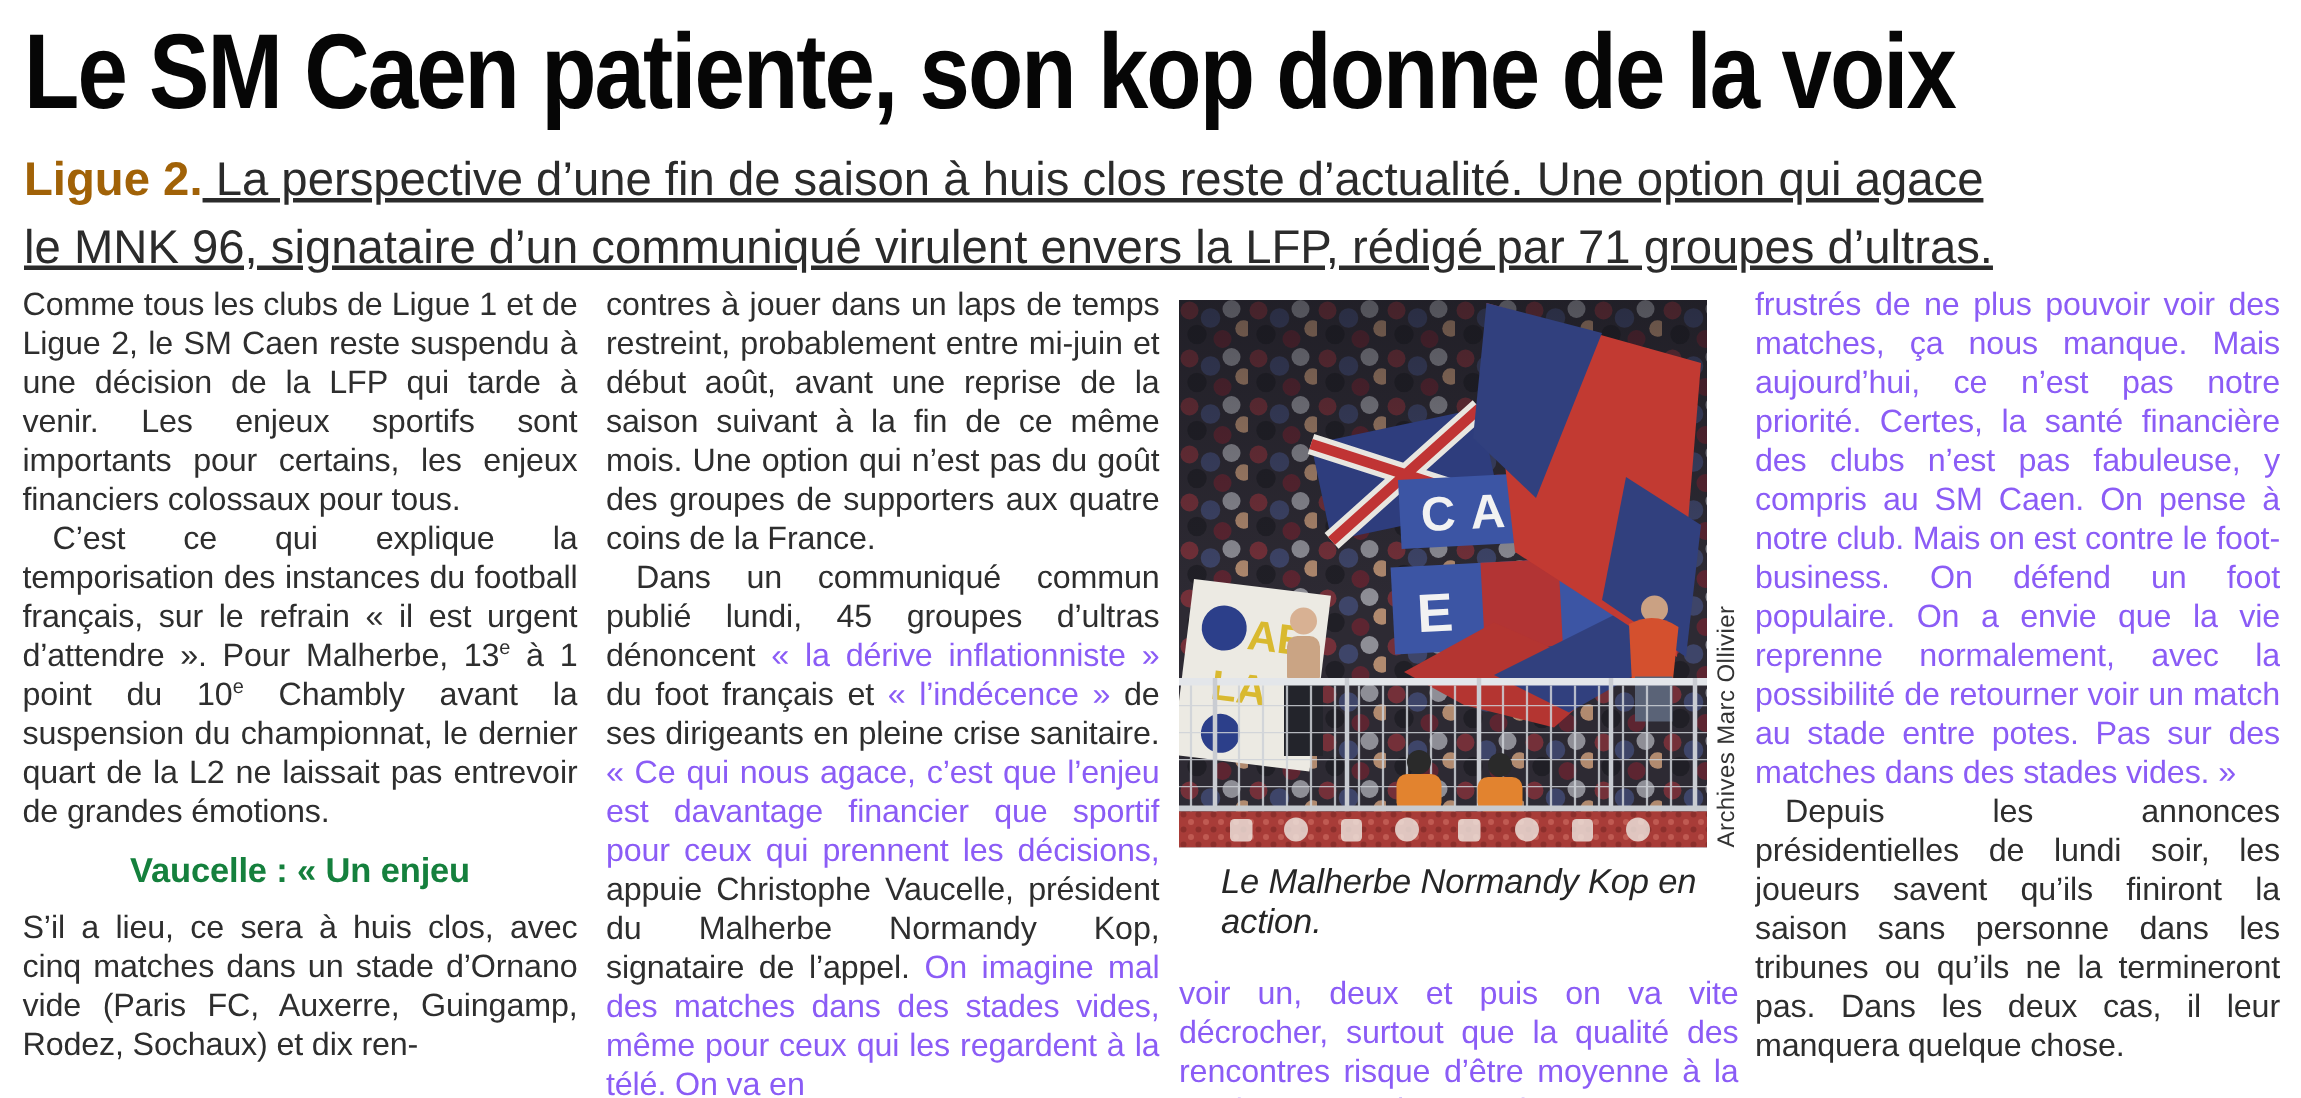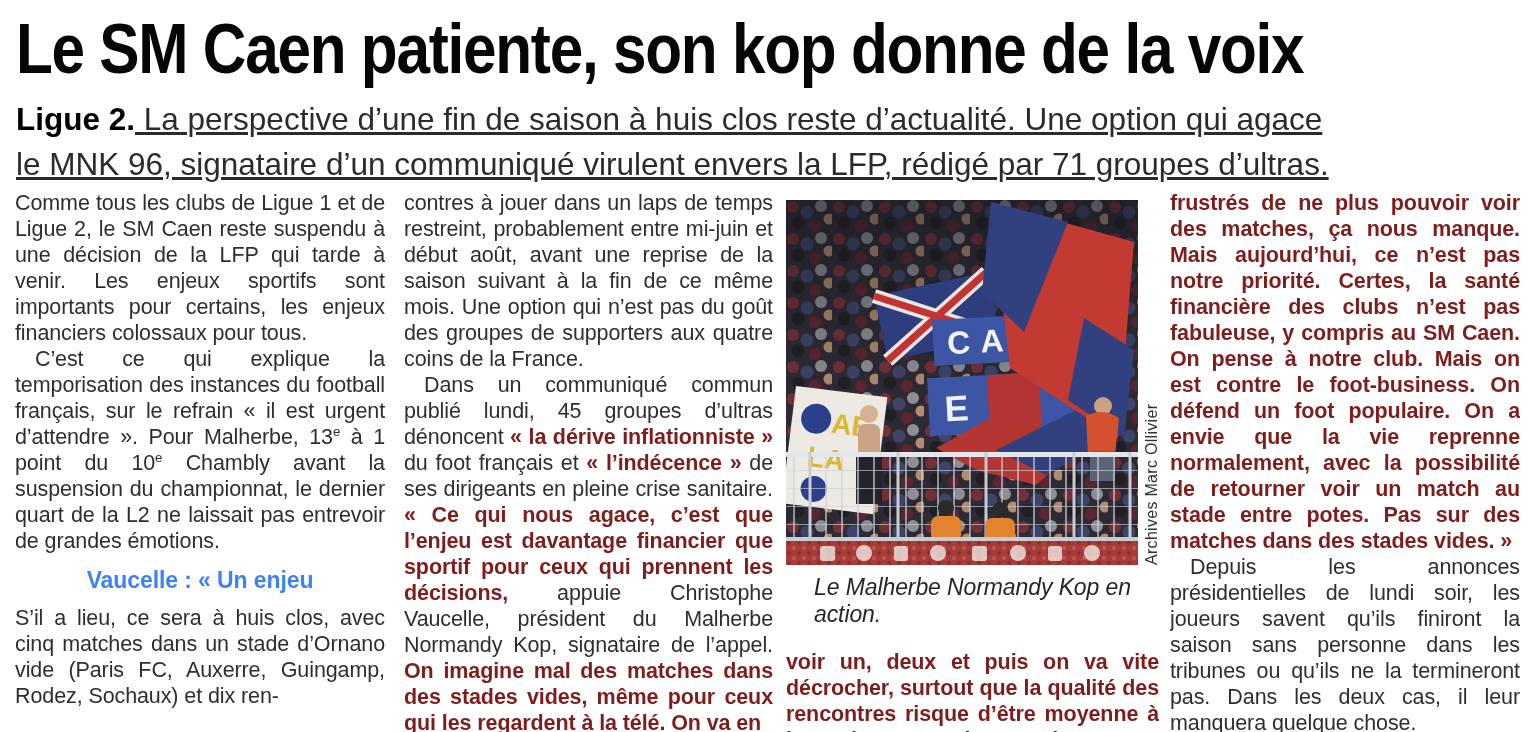--- a/index.html
+++ b/index.html
@@ -28,24 +28,24 @@
   }
   .col p{margin:0;}
   .col1{left:15px;width:370px;}
   .col2{left:404px;width:369px;}
   .col3{left:786px;width:373px;}
   .col4{left:1170px;width:350px;}
   .indent{text-indent:20px;}
   sup{font-size:0.62em;line-height:0;vertical-align:super;}
   .crosshead{
     font-weight:700;text-align:center;font-size:23px;line-height:27px;
-    margin:13px 0 11px !important;color:#3b82f6;text-indent:0;
+    margin:13px 0 11px !important;color:#15803d;text-indent:0;
   }
   .crosshead span{display:block;}
-  .q{font-weight:700;color:#7f1d1d;}
+  .q{font-weight:400;color:#8b5cf6;}
   
   figure{margin:0;padding:0;}
   .photo-wrap{position:relative;width:373px;height:365px;margin-top:10px;}
   .photo{position:absolute;left:0;top:0;width:352px;height:365px;display:block;}
   .credit{
     position:absolute;left:353px;top:0;width:20px;height:365px;
     writing-mode:vertical-rl;transform:rotate(180deg);
     font-size:16px;color:#333;letter-spacing:.3px;
   }
   .caption{
@@ -54,21 +54,21 @@
   }
   .col3 .quote-cont{margin-top:21px !important;}
 </style>
 </head>
 <body>
 
 <div class="page">
 
   <h1 class="headline">Le SM Caen patiente, son kop donne de la voix</h1>
 
-  <p class="standfirst"><span class="kicker" style="color:#000000">Ligue 2.</span><span class="sf-line"> La perspective d’une fin de saison à huis clos reste d’actualité. Une option qui agace</span><span class="sf-line sf-line2">le MNK 96, signataire d’un communiqué virulent envers la LFP, rédigé par 71 groupes d’ultras.</span></p>
+  <p class="standfirst"><span class="kicker" style="color:#a16207">Ligue 2.</span><span class="sf-line"> La perspective d’une fin de saison à huis clos reste d’actualité. Une option qui agace</span><span class="sf-line sf-line2">le MNK 96, signataire d’un communiqué virulent envers la LFP, rédigé par 71 groupes d’ultras.</span></p>
 
   <div class="col col1">
     <p>Comme tous les clubs de Ligue 1 et de Ligue 2, le SM Caen reste suspendu à une décision de la LFP qui tarde à venir. Les enjeux sportifs sont importants pour certains, les enjeux financiers colossaux pour tous.</p>
     <p class="indent"><span>C’est ce qui explique la temporisation des instances du football français, sur le refrain «&nbsp;il est urgent d’attendre&nbsp;». Pour Malherbe, 13</span><sup>e</sup><span> à 1 point du 10</span><sup>e</sup><span> Chambly avant la suspension du championnat, le dernier quart de la L2 ne laissait pas entrevoir de grandes émotions.</span></p>
     <p class="crosshead">
         <span>Vaucelle : «&nbsp;Un enjeu</span>
       </p>
     <p>S’il a lieu, ce sera à huis clos, avec cinq matches dans un stade d’Ornano vide (Paris FC, Auxerre, Guingamp, Rodez, Sochaux) et dix ren-</p>
   </div>
 

